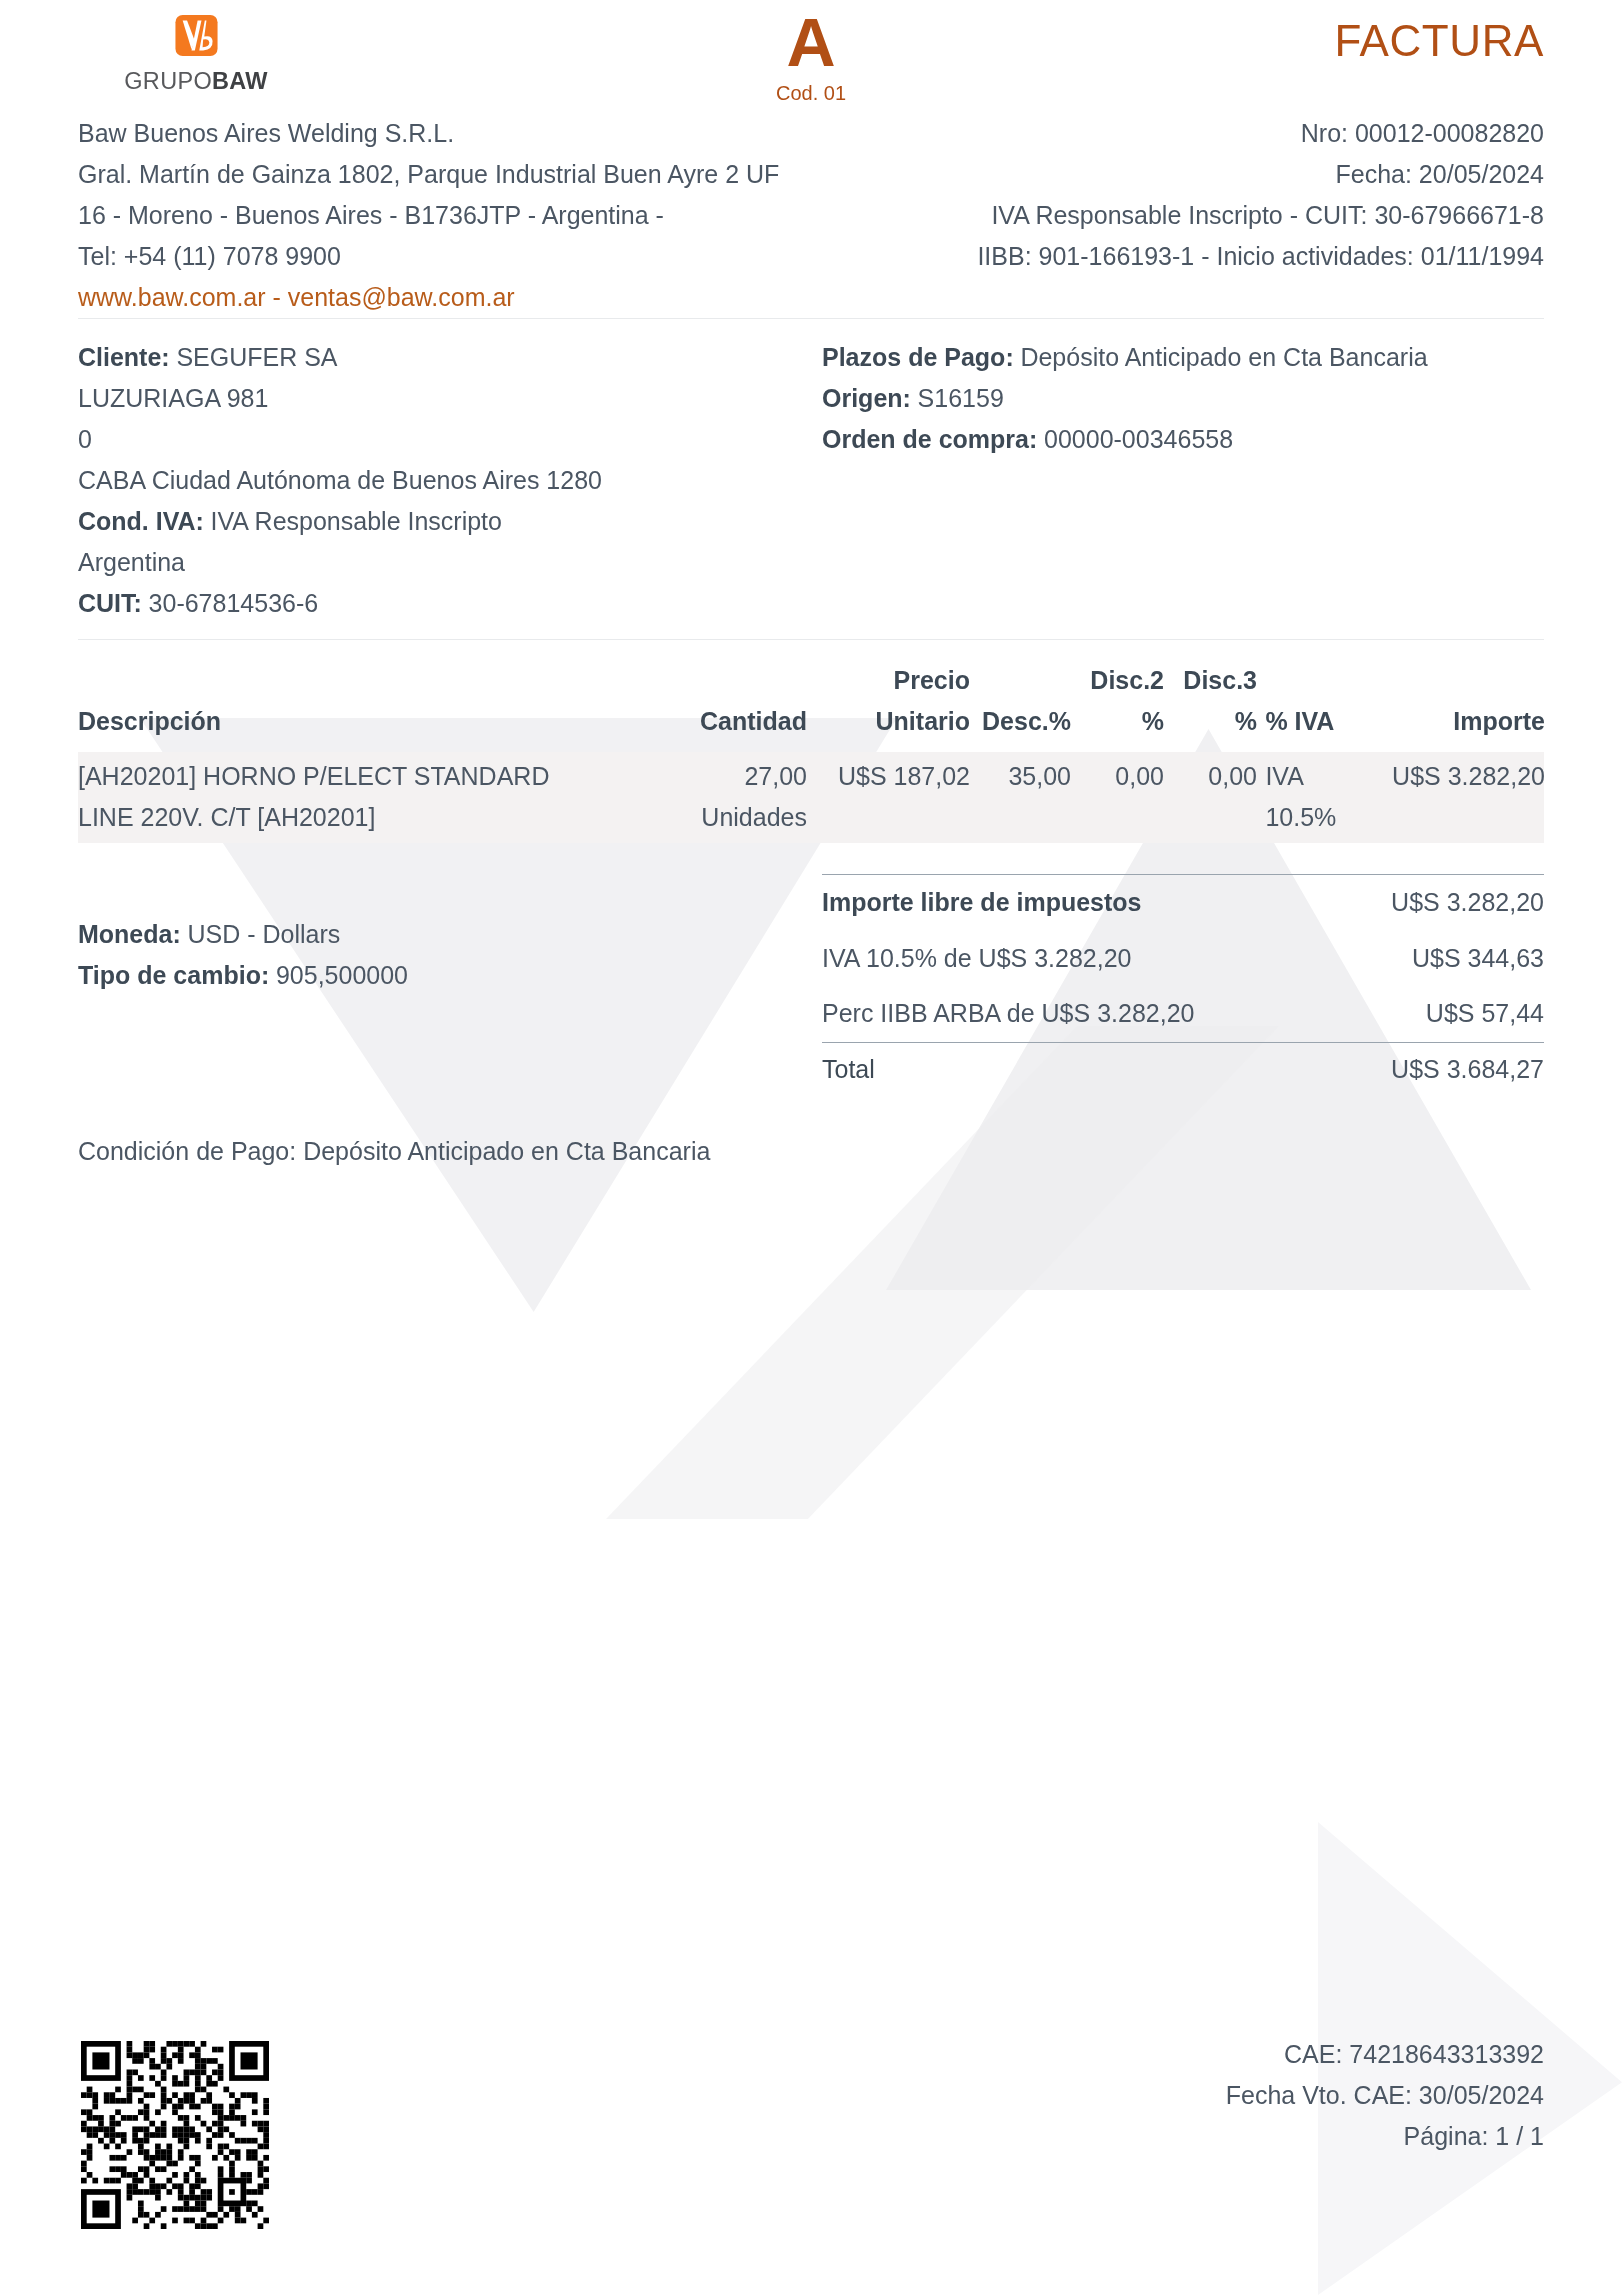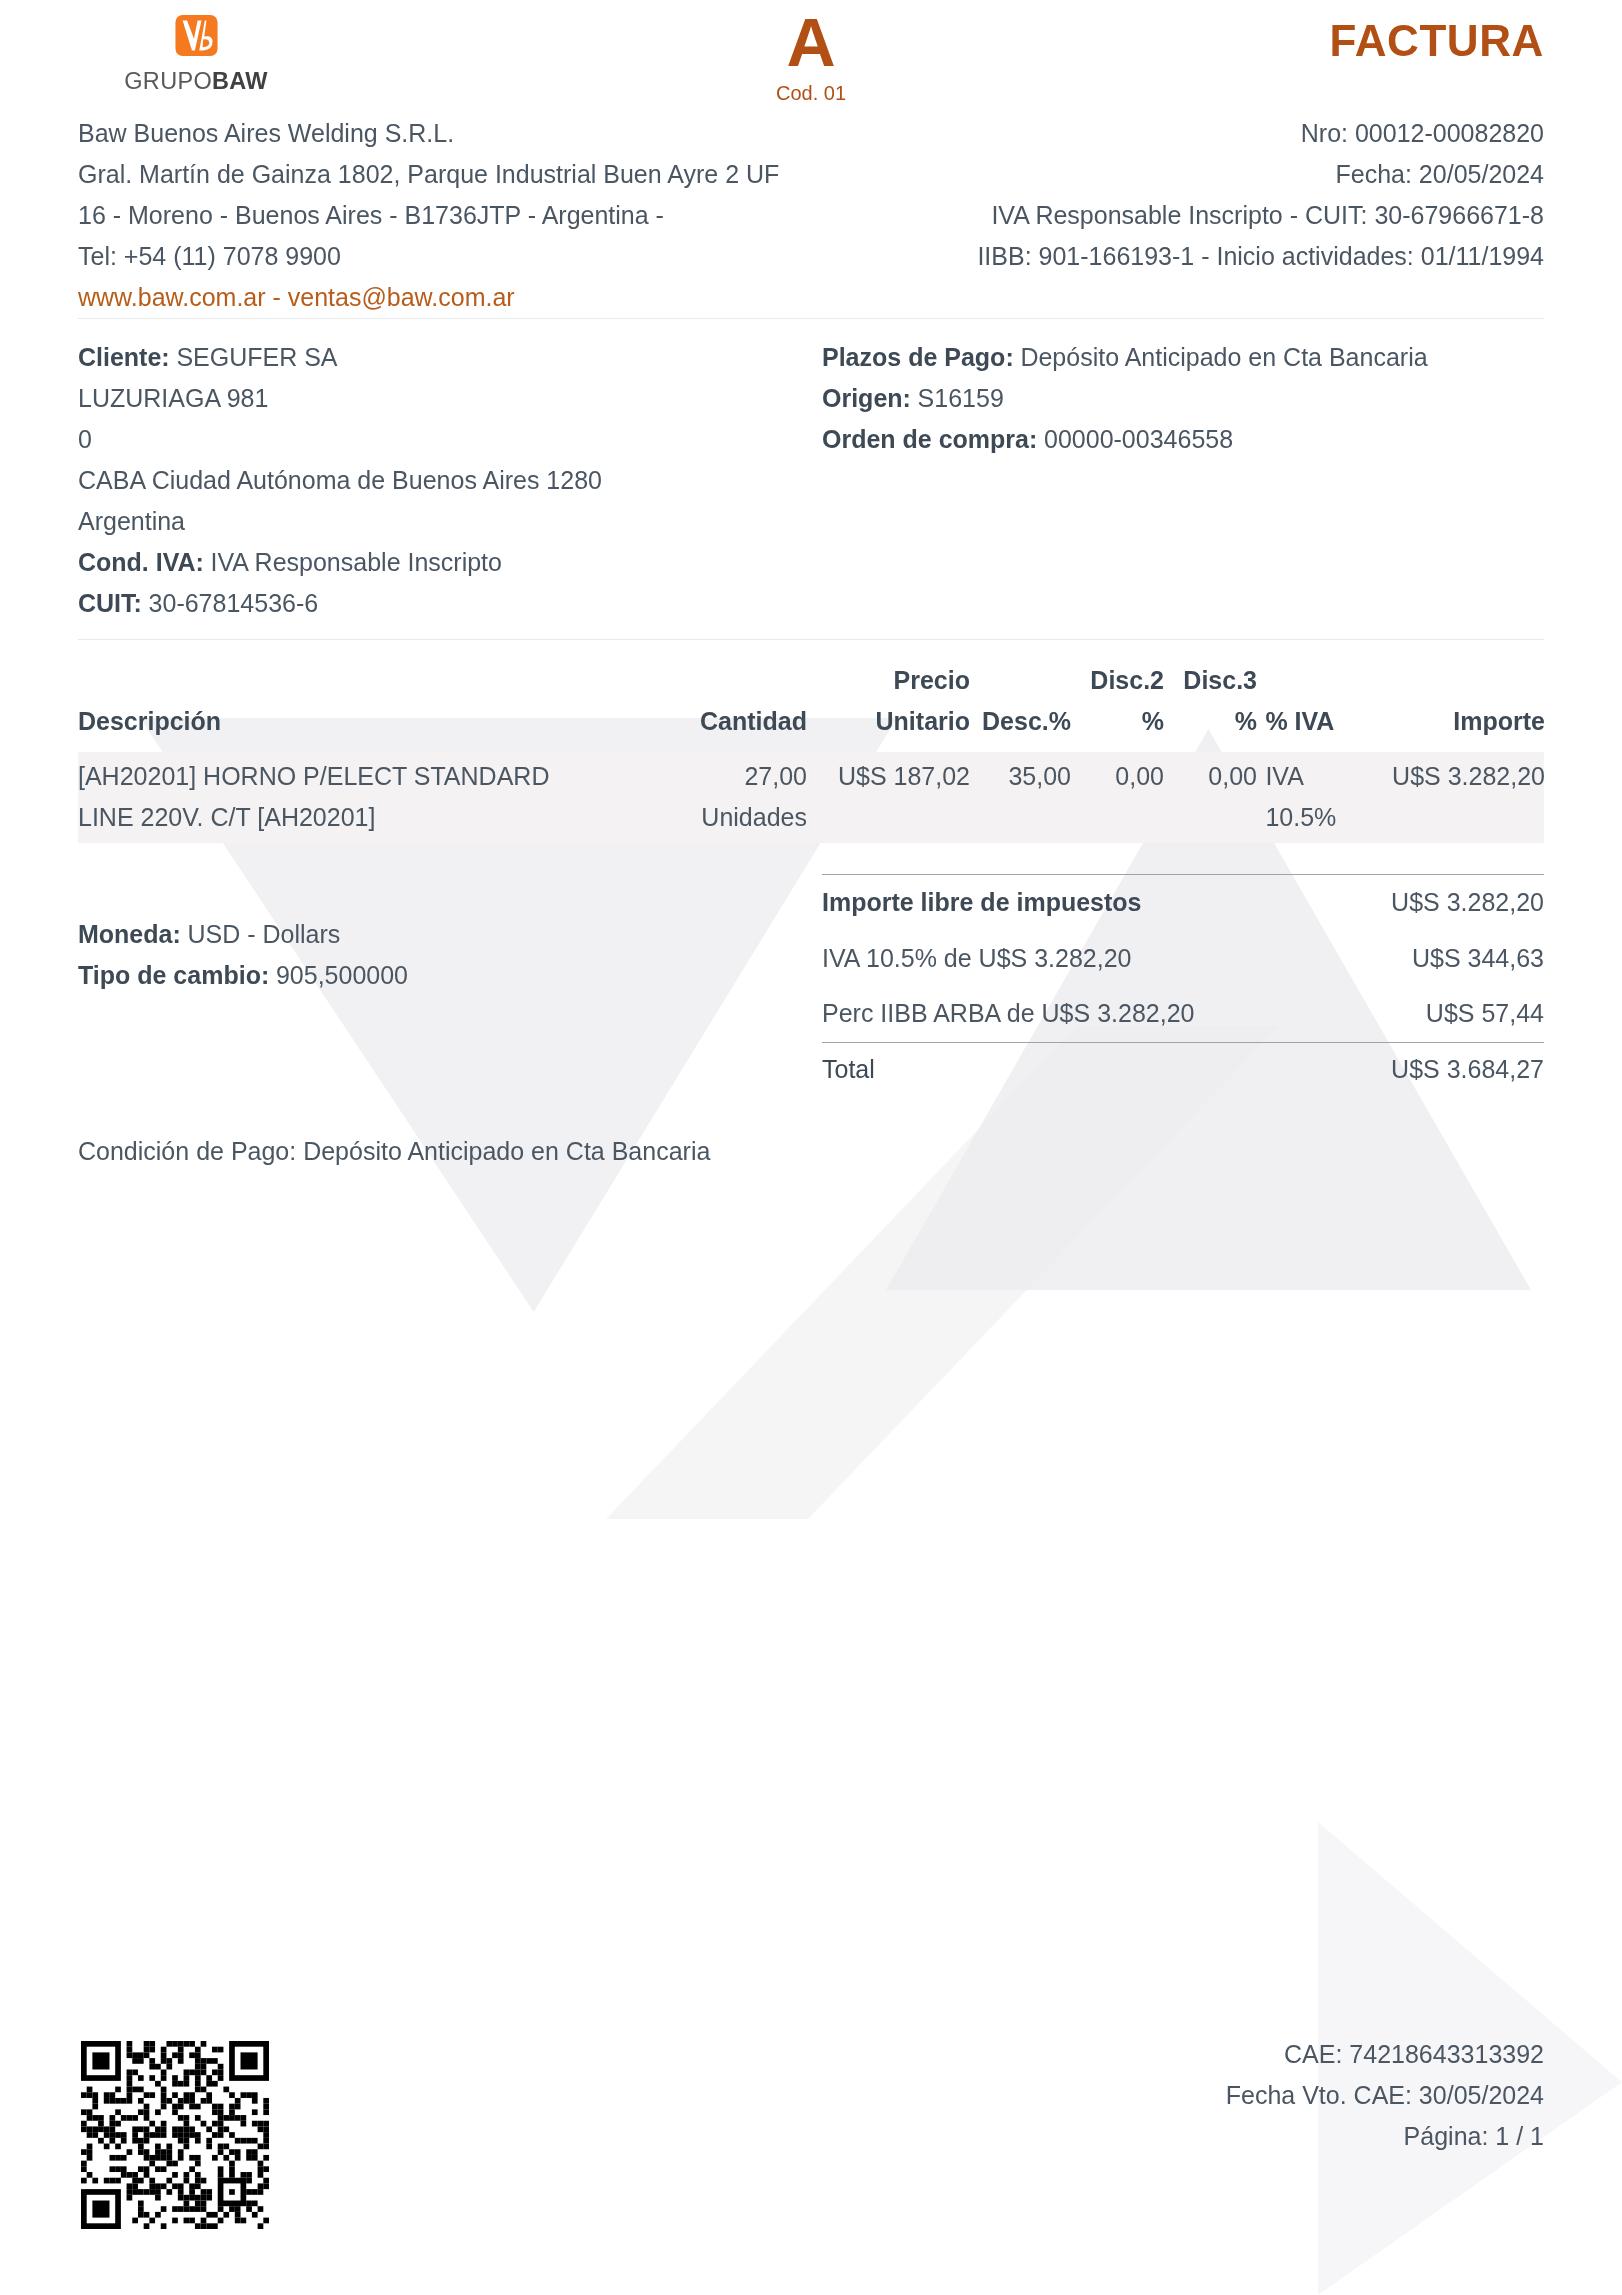--- a/index.html
+++ b/index.html
@@ -28,21 +28,21 @@
   .hdr{position:relative;height:85px}
   .brand{position:absolute;left:34px;top:1.1px;width:168px;text-align:center}
   .logo-mark{display:inline-block}
   .brand-text{font-size:23.5px;line-height:25px;letter-spacing:0.3px;margin-top:1.1px}
   .brand-text .g{color:#58595C;font-weight:400}
   .brand-text .b{color:#3F4144;font-weight:700}
   .letterbox{position:absolute;left:50%;top:0;transform:translateX(-50%);text-align:center}
   .letter{font-size:68px;line-height:56px;font-weight:600;color:var(--accent)}
   .letter-code{font-size:20px;line-height:22.4px;color:var(--accent);margin-top:12.3px}
   .doc-title{position:absolute;right:0;top:4.5px;font-size:44px;line-height:45px;
-             font-weight:700;letter-spacing:0.6px;color:var(--accent)}
+             font-weight:400;letter-spacing:0.6px;color:var(--accent)}
   
   .hdr-info{display:flex;justify-content:space-between;margin-top:14.6px}
   .company{width:763px}
   .meta{width:785px;text-align:right}
   .link{color:var(--link);text-decoration:none}
   
   .divider{border:none;border-top:1.7px solid var(--div-light);margin:0}
   .parties{display:flex;margin-top:18px}
   .client{width:744px}
   .terms{flex:1}
@@ -118,22 +118,22 @@
   </div>
 
   <hr class="divider z">
 
   <div class="parties z">
     <div class="client">
       <p><span class="lbl">Cliente:</span><span>SEGUFER SA</span></p>
       <p>LUZURIAGA 981</p>
       <p>0</p>
       <p>CABA Ciudad Autónoma de Buenos Aires 1280</p>
+      <p><span class="lbl">Cond. IVA:</span><span>IVA Responsable Inscripto</span></p>
       <p>Argentina</p>
-      <p><span class="lbl">Cond. IVA:</span><span>IVA Responsable Inscripto</span></p>
       <p><span class="lbl">CUIT:</span><span>30-67814536-6</span></p>
     </div>
     <div class="terms">
       <p><span class="lbl">Plazos de Pago:</span><span>Depósito Anticipado en Cta Bancaria</span></p>
       <p><span class="lbl">Origen:</span><span>S16159</span></p>
       <p><span class="lbl">Orden de compra:</span><span>00000-00346558</span></p>
     </div>
   </div>
 
   <div class="items z">

